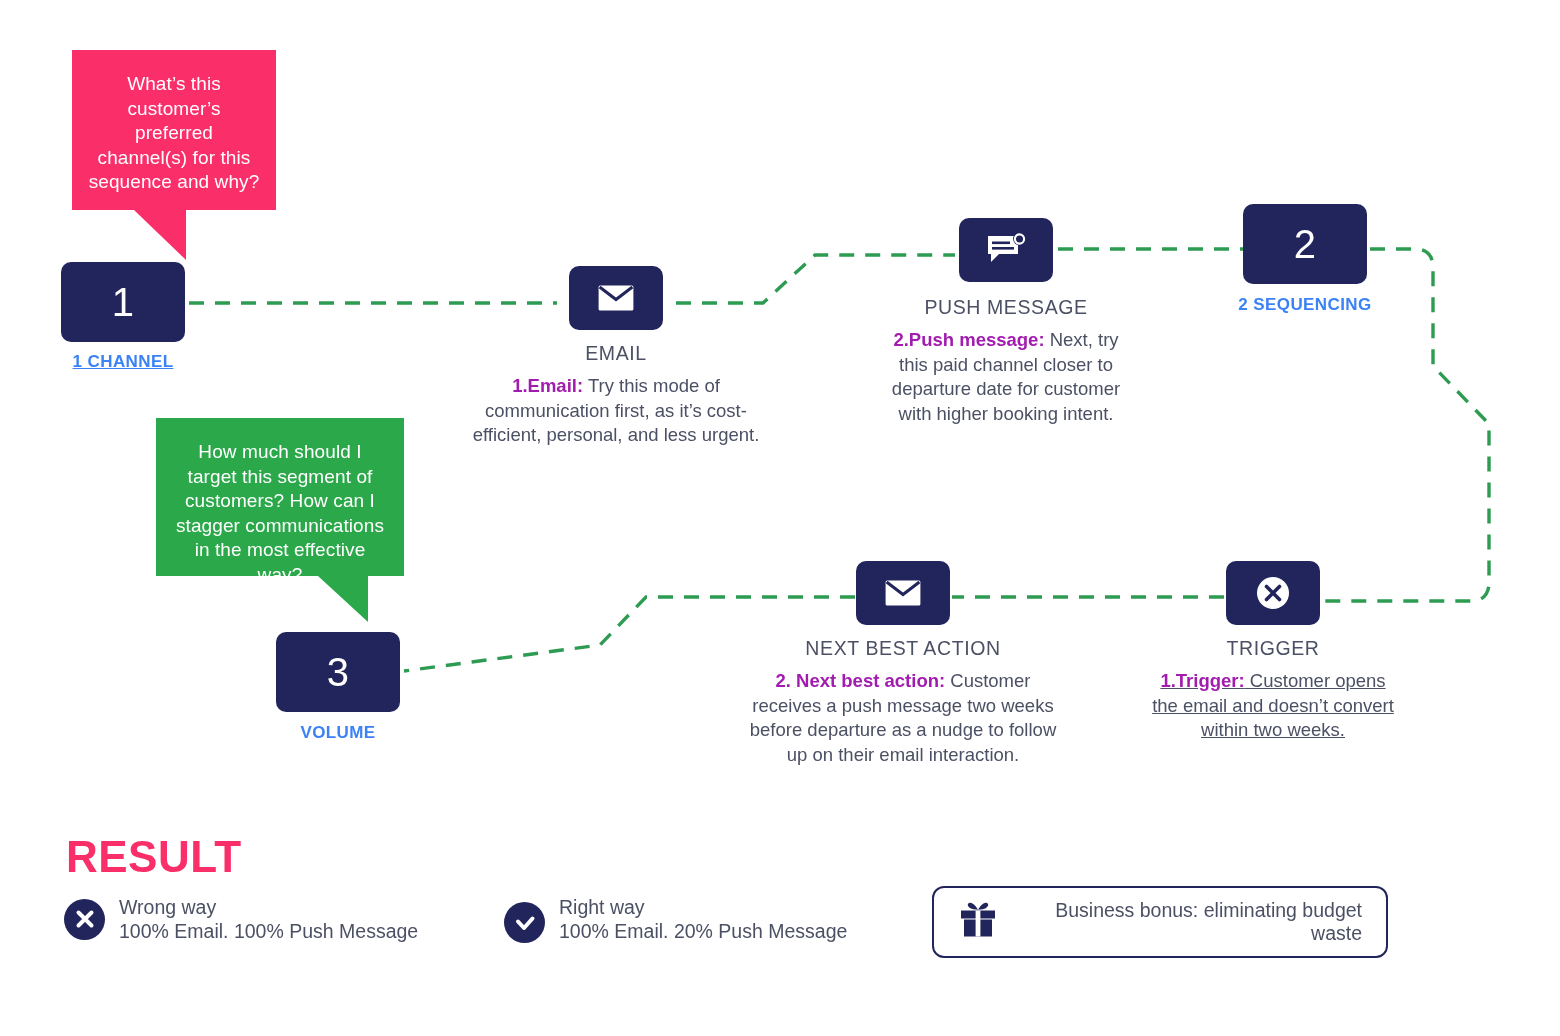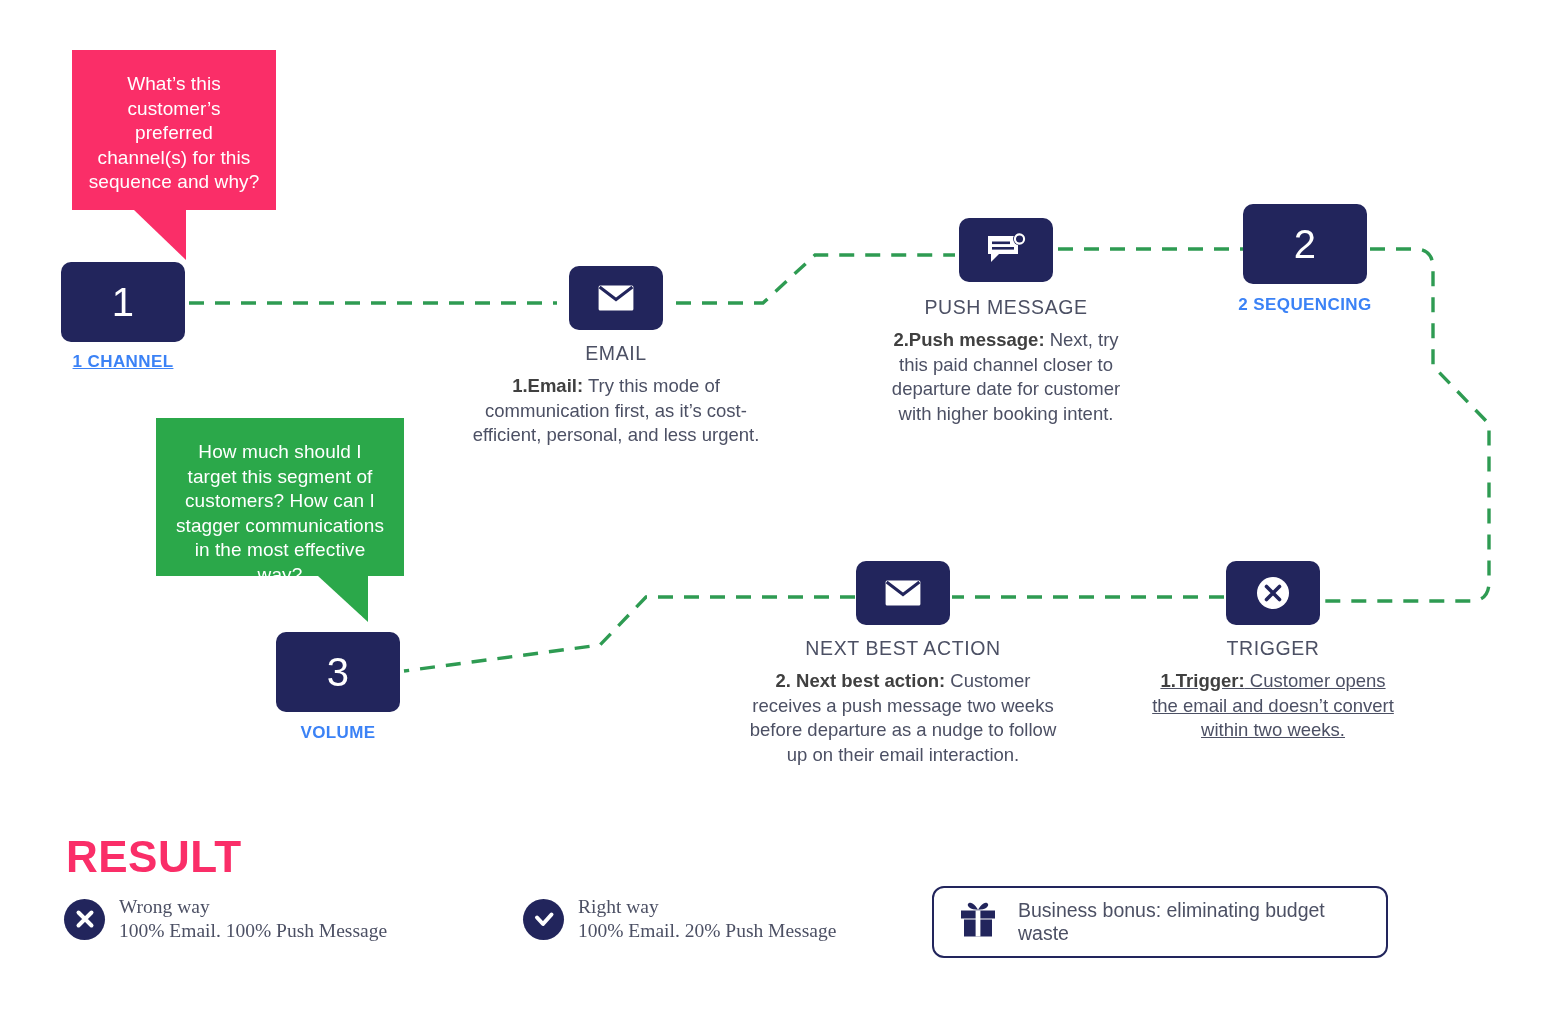--- a/index.html
+++ b/index.html
@@ -146,37 +146,36 @@
 
   .node-desc {
     position: absolute;
     left: 50%;
     transform: translateX(-50%);
     text-align: center;
     font-size: 18.5px;
     line-height: 24.5px;
     color: #4c5064;
   }
-  .node-desc b { color: #404040; font-weight: 700; }
+  .node-desc b { color: #a21caf; font-weight: 700; }
 
   
   #result-title {
     position: absolute;
     left: 66px; top: 832px;
     font-size: 44px;
     font-weight: 700;
     color: #fa2e68;
     letter-spacing: .5px;
   }
   .result-item {
     position: absolute;
     display: flex;
     align-items: center;
     gap: 14px;
-    font-family: Liberation Serif, serif;
   }
   .result-badge {
     width: 41px; height: 41px;
     border-radius: 50%;
     background: #22255c;
     display: flex;
     align-items: center;
     justify-content: center;
     flex: 0 0 auto;
   }
@@ -192,20 +191,21 @@
     position: absolute;
     left: 932px; top: 886px;
     width: 456px; height: 72px;
     border: 2px solid #22255c;
     border-radius: 12px;
     box-sizing: border-box;
     display: flex;
     align-items: center;
     gap: 18px;
     padding: 0 24px;
+    text-align: right;
   }
   #bonus-text {
     font-size: 19.5px;
     color: #4c5064;
   }
 </style>
 </head>
 <body>
 
 <div id="canvas">
@@ -342,21 +342,21 @@
       <svg width="24" height="24" viewBox="0 0 24 24" xmlns="http://www.w3.org/2000/svg">
         <path d="M5.5 5.5 L18.5 18.5 M18.5 5.5 L5.5 18.5" stroke="#ffffff" stroke-width="4" stroke-linecap="round"></path>
       </svg>
     </div>
     <div class="result-text">
       <span class="l1">Wrong way</span>
       <span class="l2">100% Email. 100% Push Message</span>
     </div>
   </div>
 
-  <div class="result-item" style="left:523px; top:895px;">
+  <div class="result-item" style="left:504px; top:895px;align-items:flex-end;">
     <div class="result-badge">
       <svg width="24" height="24" viewBox="0 0 24 24" xmlns="http://www.w3.org/2000/svg">
         <path d="M5 10.5 L11 17 L19.5 7.5" fill="none" stroke="#ffffff" stroke-width="4" stroke-linecap="round" stroke-linejoin="round"></path>
       </svg>
     </div>
     <div class="result-text">
       <span class="l1">Right way</span>
       <span class="l2">100% Email. 20% Push Message</span>
     </div>
   </div>

